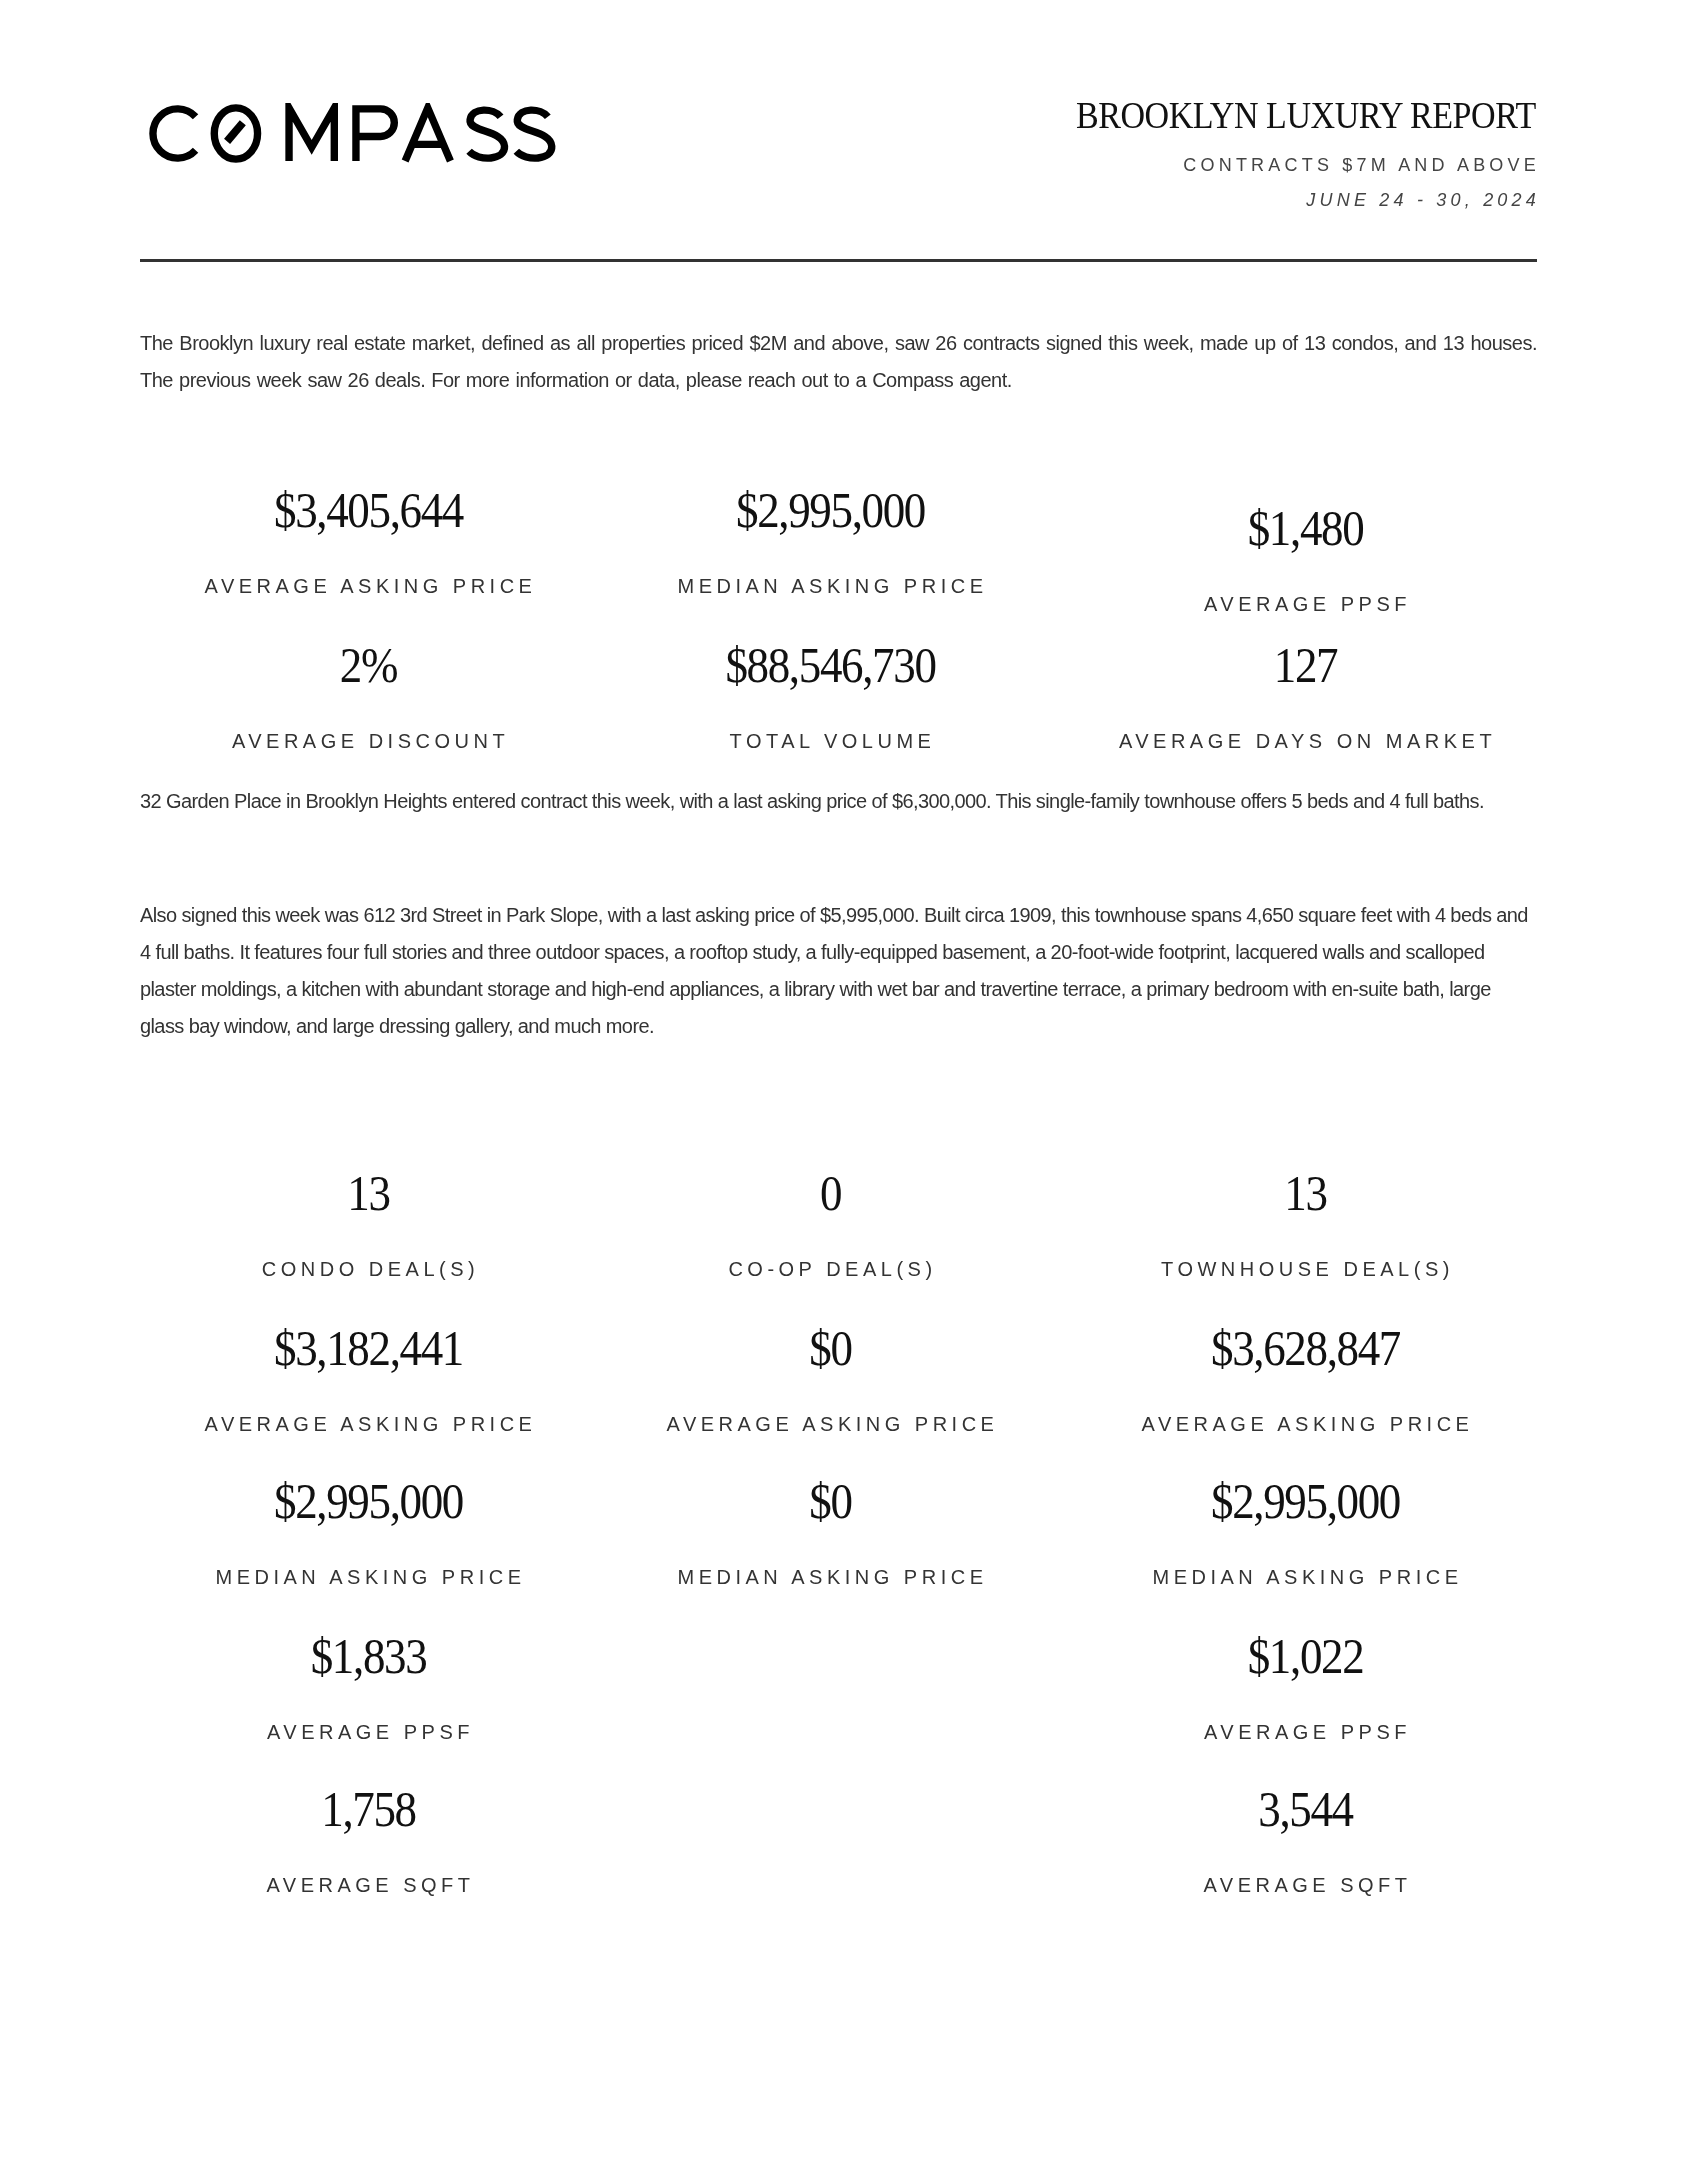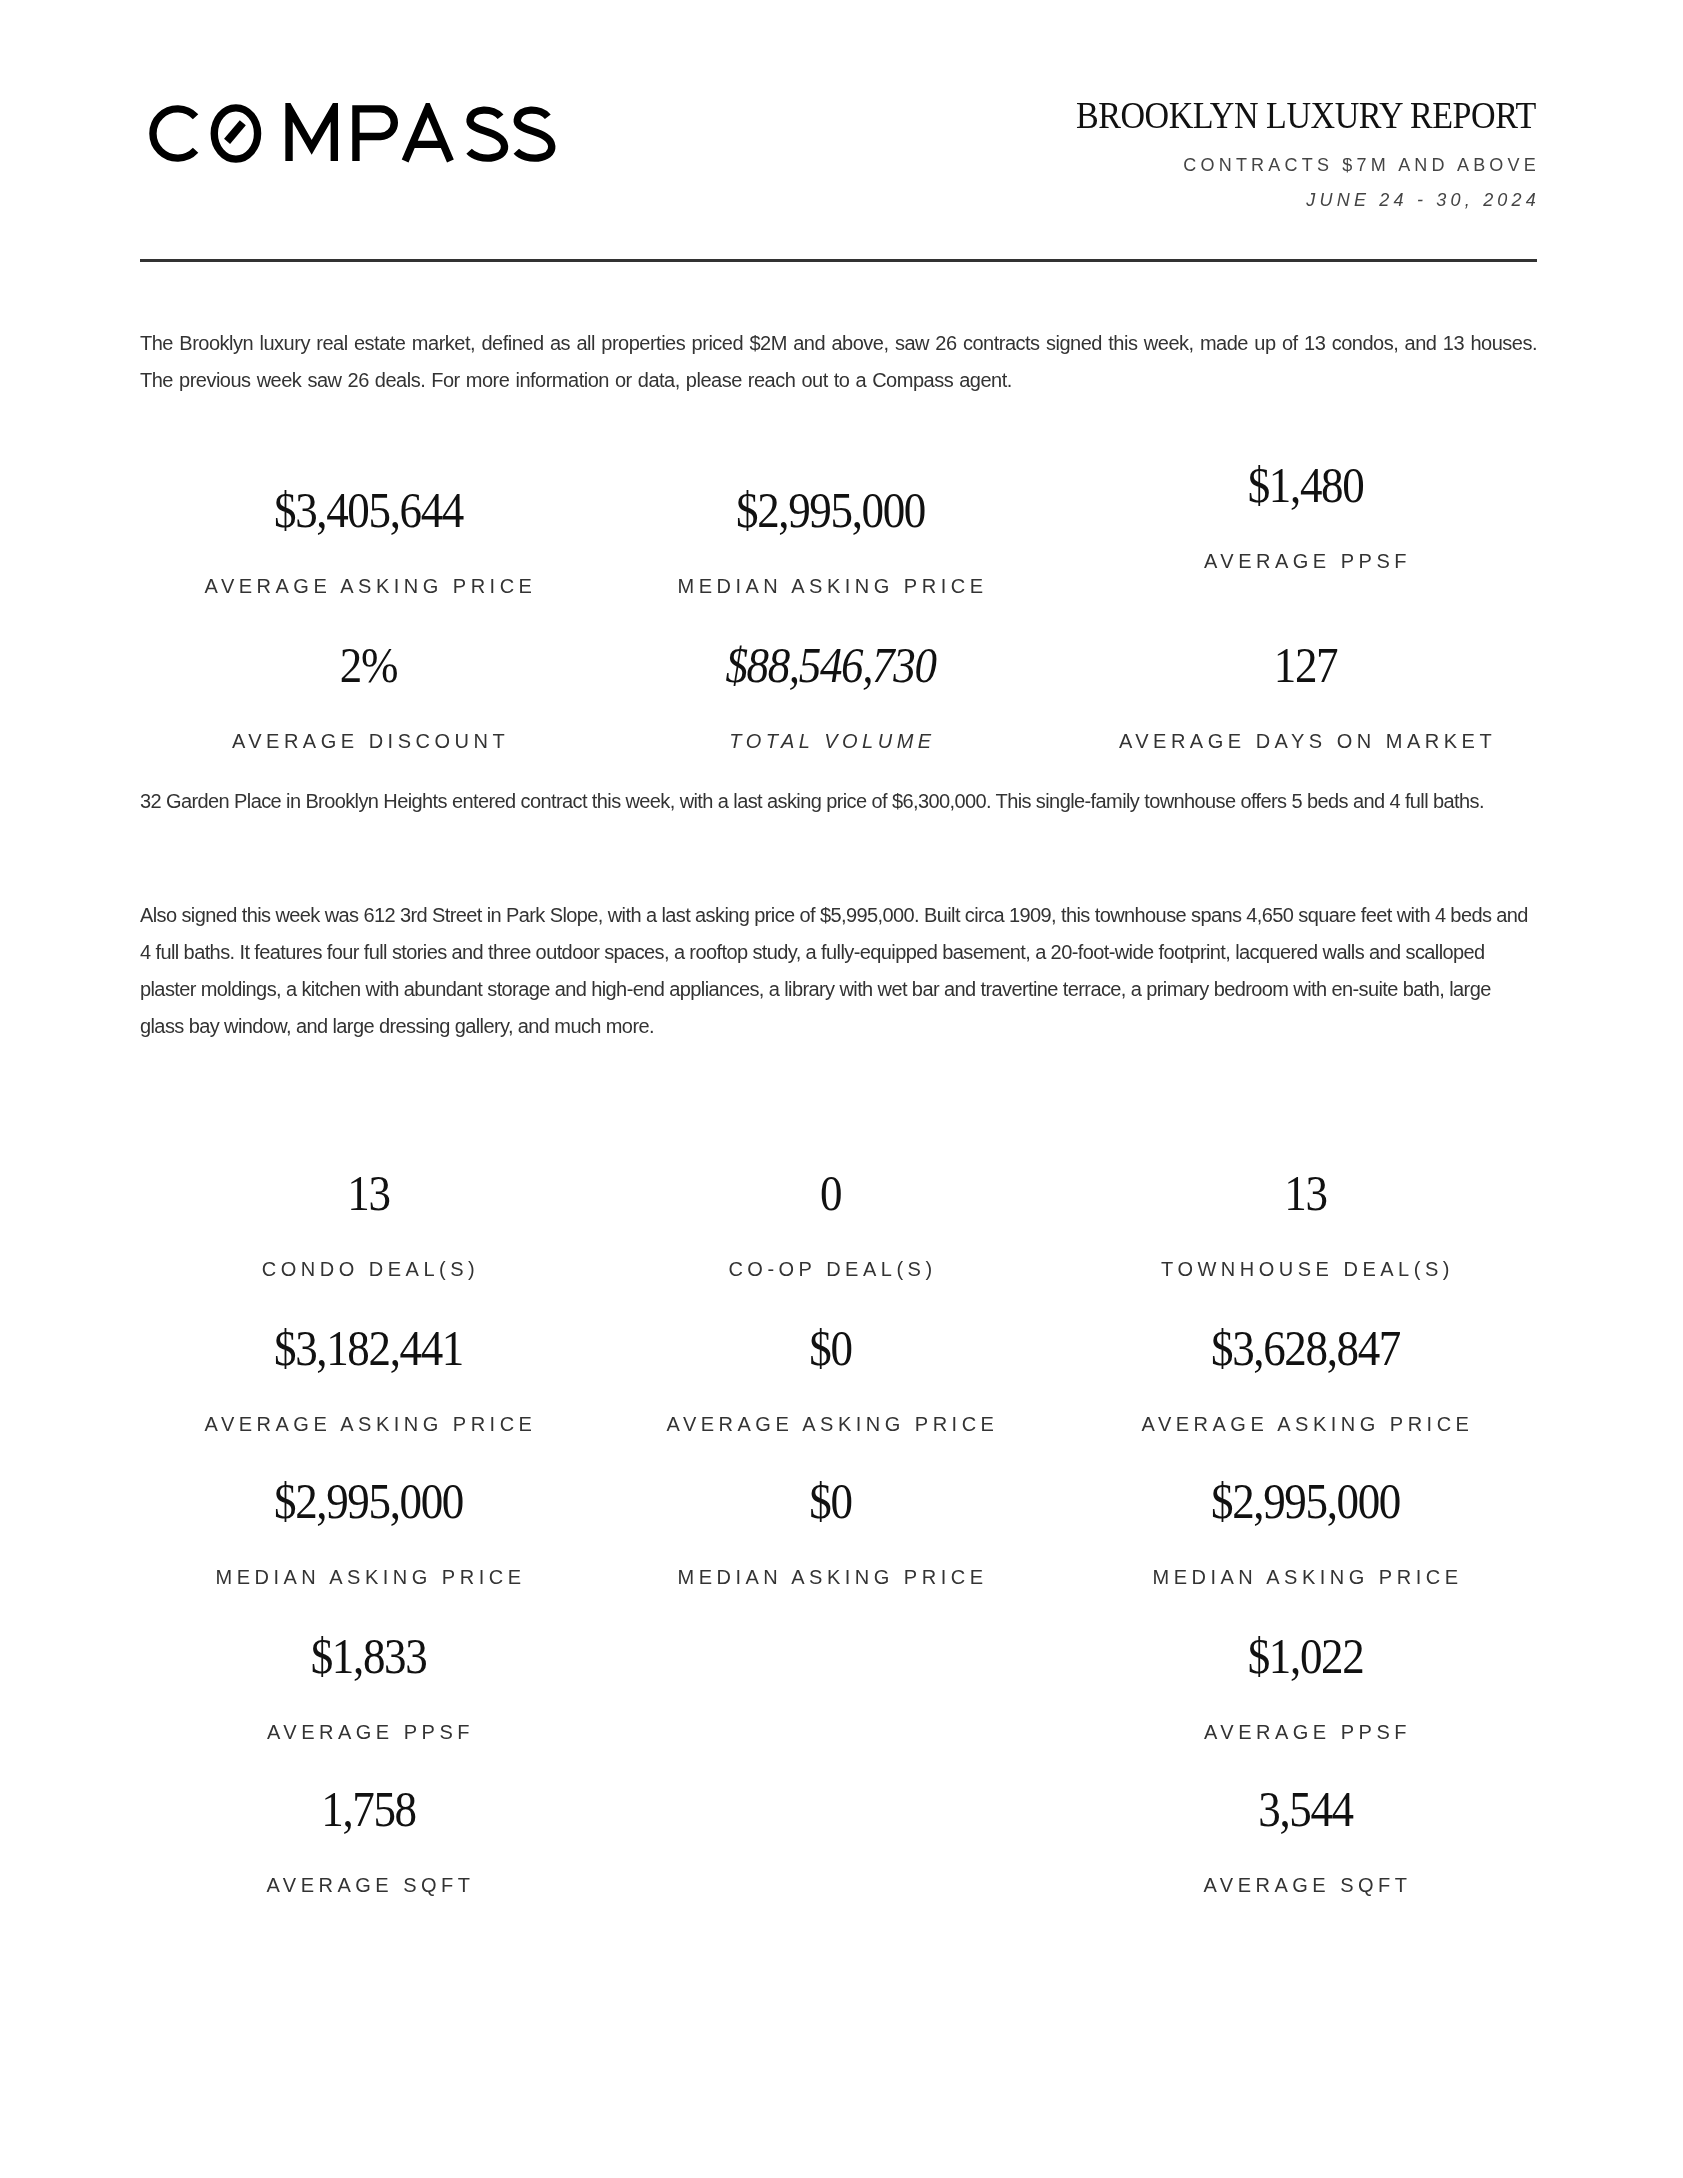--- a/index.html
+++ b/index.html
@@ -56,29 +56,29 @@
 
 <div>
   <div class="stat" style="left:369px; top:485px;">
     <div class="stat-val">$3,405,644</div>
     <div class="stat-lbl">AVERAGE ASKING PRICE</div>
   </div>
   <div class="stat" style="left:831px; top:485px;">
     <div class="stat-val">$2,995,000</div>
     <div class="stat-lbl">MEDIAN ASKING PRICE</div>
   </div>
-  <div class="stat" style="left:1306px; top:460px;">
+  <div class="stat" style="left:1306px; top:503px;">
     <div class="stat-val">$1,480</div>
     <div class="stat-lbl">AVERAGE PPSF</div>
   </div>
   <div class="stat" style="left:369px; top:640px;">
     <div class="stat-val">2%</div>
     <div class="stat-lbl">AVERAGE DISCOUNT</div>
   </div>
-  <div class="stat" style="left:831px; top:640px;font-style:italic;">
+  <div class="stat" style="left:831px; top:640px;">
     <div class="stat-val">$88,546,730</div>
     <div class="stat-lbl">TOTAL VOLUME</div>
   </div>
   <div class="stat" style="left:1306px; top:640px;">
     <div class="stat-val">127</div>
     <div class="stat-lbl">AVERAGE DAYS ON MARKET</div>
   </div>
 </div>
 
 <p class="abs para p2" style="margin:0">32 Garden Place in Brooklyn Heights entered contract this week, with a last asking price of $6,300,000. This single-family townhouse offers 5 beds and 4 full baths.</p>

